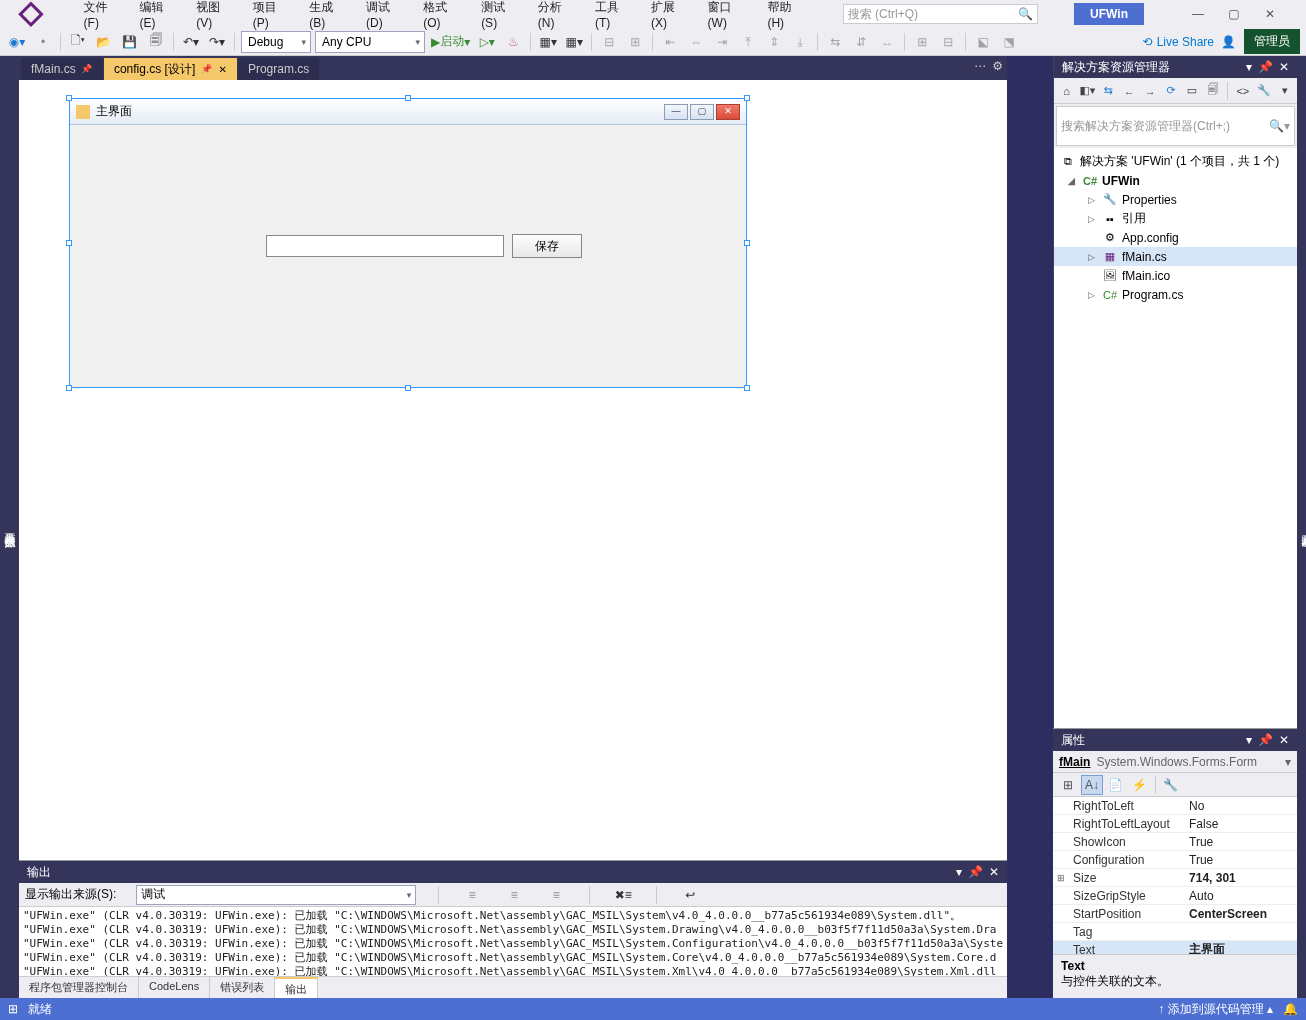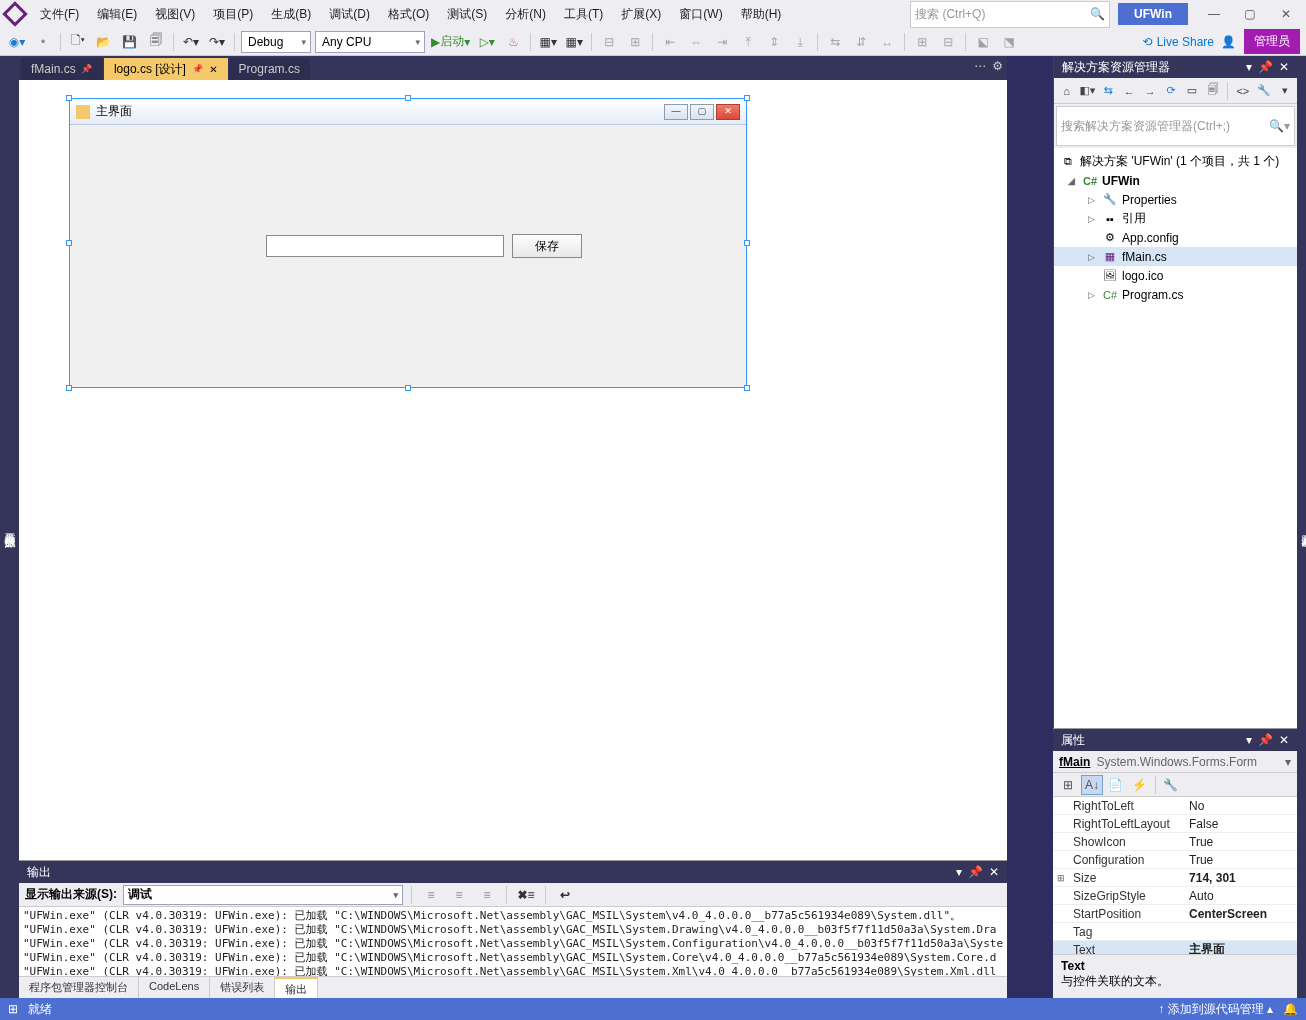--- a/index.html
+++ b/index.html
@@ -1,40 +1,40 @@
 <!DOCTYPE html>
 <html><head>
 <meta charset="utf-8">
 <style>
 * { margin:0; padding:0; box-sizing:border-box; font-family:"Microsoft YaHei","Segoe UI",sans-serif; font-size:12px; }
 body { width:1306px; height:1020px; background:#2d2d5f; overflow:hidden; }
 
 
-.titlebar { height:28px; background:#eeeef2; display:flex; align-items:center; padding:0 6px; }
+.titlebar { height:28px; background:#eeeef2; display:flex; align-items:center; padding:0 22px;gap:28px; }
 .vs-logo { width:18px; height:18px; background:#68217a; margin-right:8px; transform:rotate(45deg); position:relative; }
 .vs-logo:after { content:""; position:absolute; inset:3px; background:#eeeef2; }
 .menu { display:flex; gap:2px; }
 .menu-item { padding:4px 8px; color:#1e1e1e; cursor:default; }
-.search-box { margin-left:auto; width:200px; height:27px; border:1px solid #ccc; background:#fff; display:flex; align-items:center; padding:0 4px; color:#999; }
+.search-box { margin-left:auto; width:200px; height:20px; border:1px solid #ccc; background:#fff; display:flex; align-items:center; padding:0 4px; color:#999; }
 .search-box .mag { margin-left:auto; }
 .app-name { background:#4d6fd1; color:#fff; padding:4px 16px; margin-left:8px; font-weight:bold; }
 .winbtns { display:flex; margin-left:12px; gap:8px; }
 .winbtn { width:28px; height:20px; display:flex; align-items:center; justify-content:center; color:#555; }
 
 
 .toolbar { height:28px; background:#eeeef2; display:flex; align-items:center; padding:0 6px; gap:4px; border-bottom:1px solid #ccc; }
 .tb-btn { height:22px; min-width:22px; display:flex; align-items:center; justify-content:center; color:#333; padding:0 2px; }
 .tb-sep { width:1px; height:18px; background:#ccc; margin:0 2px; }
 .tb-combo { height:22px; border:1px solid #a0a0c0; background:#fff; padding:0 18px 0 6px; display:flex; align-items:center; position:relative; }
 .tb-combo:after { content:"▾"; position:absolute; right:4px; color:#666; font-size:9px; }
 .play { color:#388a34; }
 .pink { color:#c0507e; }
 .tb-spacer { flex:1; }
 .liveshare { color:#0078d4; display:flex; align-items:center; gap:4px; }
-.admin-btn { background:#a21caf; color:#fff; padding:4px 10px; }
+.admin-btn { background:#14532d; color:#fff; padding:4px 10px; }
 
 
 .body { display:flex; height:calc(1020px - 28px - 28px - 22px); }
 .left-gutter { width:22px; background:#35355c; color:#fff; writing-mode:vertical-rl; text-align:center; padding:8px 2px; font-size:11px; }
 .right-gutter { width:22px; background:#35355c; color:#fff; writing-mode:vertical-rl; text-align:center; padding:8px 2px; font-size:11px; }
 .center { flex:1; display:flex; flex-direction:column; background:#fff; }
 .right-panels { width:290px; display:flex; flex-direction:column;padding-left:46px; }
 
 
 .doc-tabs { height:24px; background:#35355c; display:flex; align-items:flex-end; padding-left:2px; gap:1px; position:relative; }
@@ -54,21 +54,21 @@
 .fwb { width:24px; height:16px; border:1px solid #8a9bb3; background:linear-gradient(#f3f6fb,#d7e2f1); color:#334; display:flex; align-items:center; justify-content:center; font-size:9px; line-height:1; }
 .fwb.close { background:linear-gradient(#f07a6a,#d84c38); color:#fff; border-color:#a9402f; }
 .form-body { position:relative; height:calc(100% - 26px); }
 .form-input { position:absolute; left:196px; top:110px; width:238px; height:22px; border:1px solid #888; background:#fff; }
 .form-btn { position:absolute; left:442px; top:109px; width:70px; height:24px; border:1px solid #888; background:linear-gradient(#fdfdfd,#e8e8e8); display:flex; align-items:center; justify-content:center; }
 
 
 .output { height:138px; border-top:1px solid #999; display:flex; flex-direction:column; }
 .panel-head { height:22px; background:#35355c; color:#fff; display:flex; align-items:center; padding:0 8px; font-size:12px; gap:6px; }
 .panel-head .phr { margin-left:auto; display:flex; gap:6px; font-size:10px; }
-.out-tools { height:24px; background:#eeeef2; display:flex; align-items:center; padding:0 6px; gap:6px; border-bottom:1px solid #ccc;font-weight:bold; }
+.out-tools { height:24px; background:#eeeef2; display:flex; align-items:center; padding:0 6px; gap:20px; border-bottom:1px solid #ccc; }
 .out-combo { width:280px; height:20px; border:1px solid #a0a0c0; background:#fff; padding:0 18px 0 4px; display:flex; align-items:center; position:relative; font-size:11px; }
 .out-combo:after { content:"▾"; position:absolute; right:4px; color:#666; font-size:9px; }
 .out-text { flex:1; background:#fff; overflow:auto; font-family:Consolas,monospace; font-size:11px; color:#222; padding:2px 4px; white-space:pre; line-height:14px; }
 .out-tabs { height:22px; background:#eeeef2; border-top:1px solid #ccc; display:flex; }
 .out-tab { padding:3px 10px; font-size:11px; color:#333; border-right:1px solid #ccc; }
 .out-tab.active { background:#fff; border-top:2px solid #f5c869; }
 
 
 .sln { flex:1; display:flex; flex-direction:column; border-left:1px solid #3f3f66; background:#eeeef2; min-height:0; }
 .sln-tools { height:26px; background:#eeeef2; border-bottom:1px solid #ccc; display:flex; align-items:center; padding:0 4px; gap:4px; }
@@ -189,21 +189,21 @@
   <div class="left-gutter">工具箱  数据源</div>
 
   <div class="center">
 
     <div class="doc-tabs">
       <div class="doc-tab">
         <span>fMain.cs</span>
         <span class="pin">📌</span>
       </div>
       <div class="doc-tab active">
-        <span>logo.cs [设计]</span>
+        <span>config.cs [设计]</span>
         <span class="pin">📌</span>
         <span class="x">✕</span>
       </div>
       <div class="doc-tab">
         <span>Program.cs</span>
       </div>
       <div class="tabs-right">
         <span>⋯</span>
         <span>⚙</span>
       </div>
@@ -328,21 +328,21 @@
             <span class="ico">⚙</span>
             <span>App.config</span>
           </div>
         <div class="tn sel" style="padding-left:34px">
             <span class="caret">▷</span>
             <span class="ico" style="color:#68217a">▦</span>
             <span>fMain.cs</span>
           </div>
         <div class="tn" style="padding-left:48px">
             <span class="ico">🖼</span>
-            <span>logo.ico</span>
+            <span>fMain.ico</span>
           </div>
         <div class="tn" style="padding-left:34px">
             <span class="caret">▷</span>
             <span class="ico" style="color:#388a34">C#</span>
             <span>Program.cs</span>
           </div>
       </div>
     </div>
 
     <div class="props">

